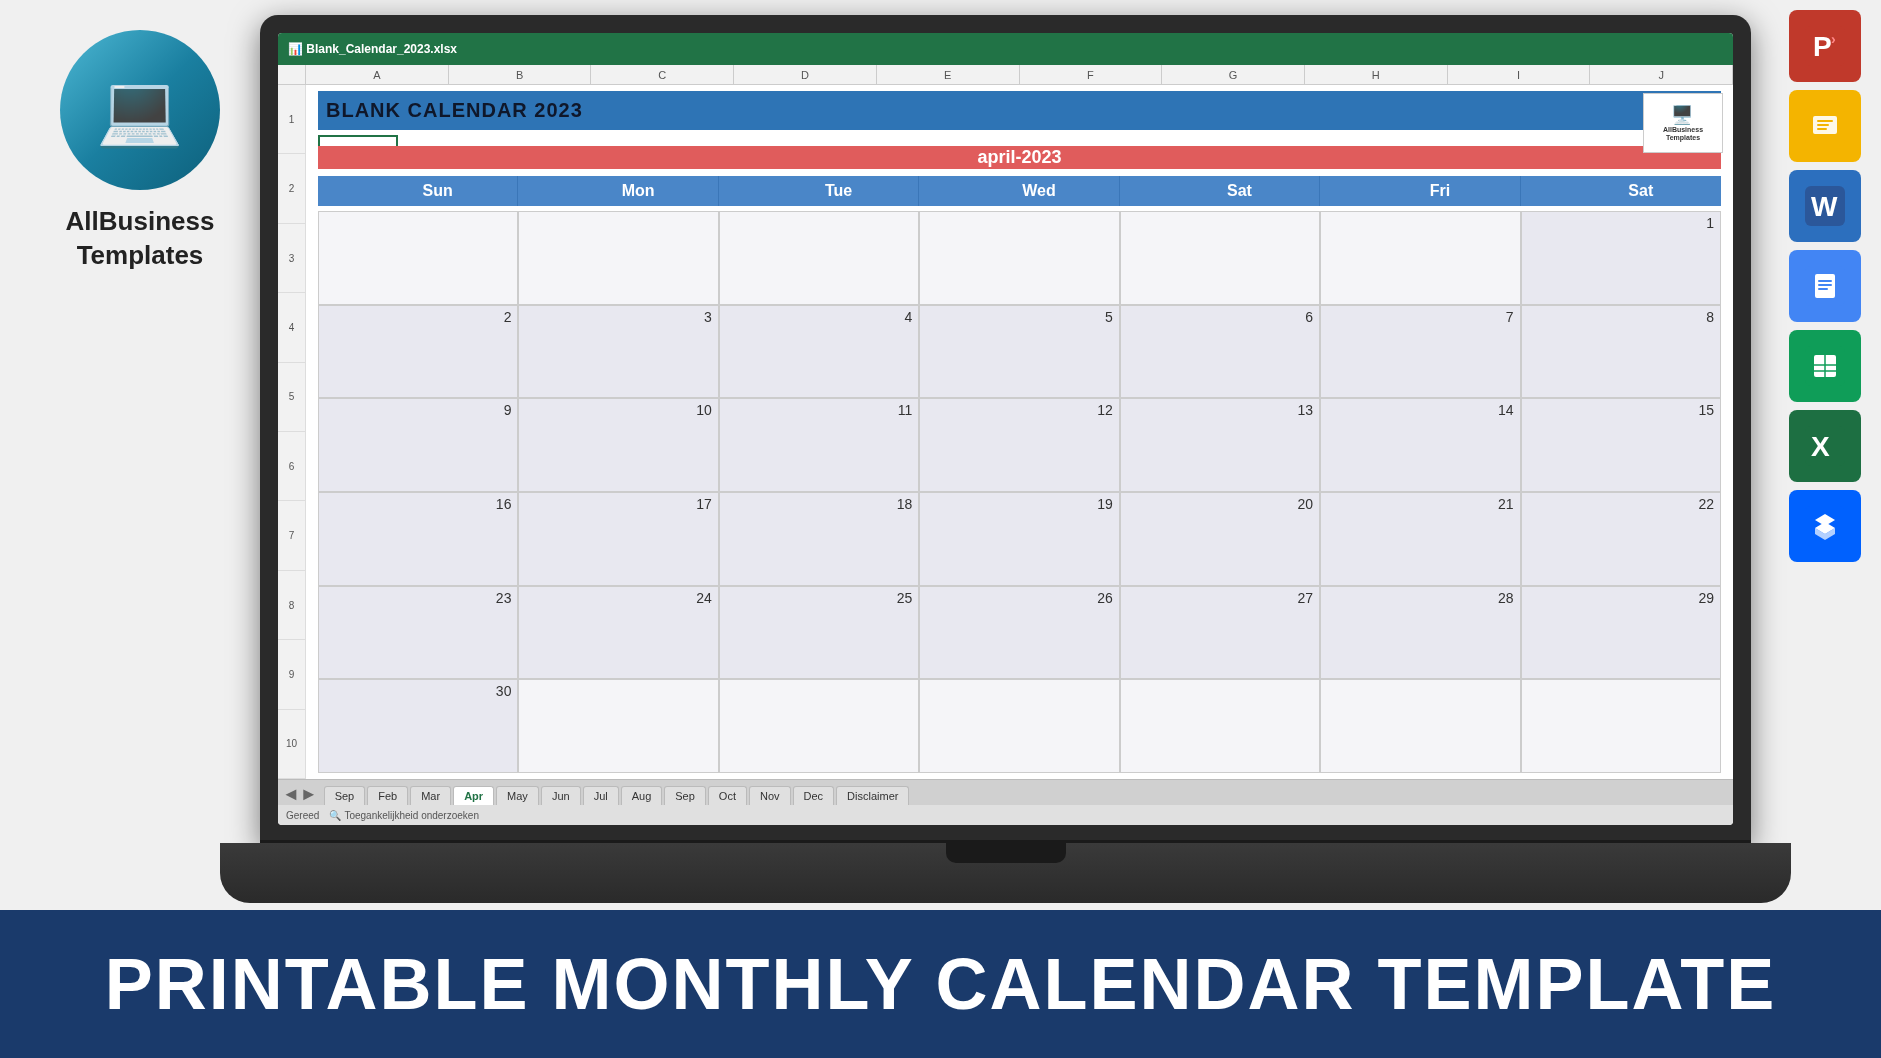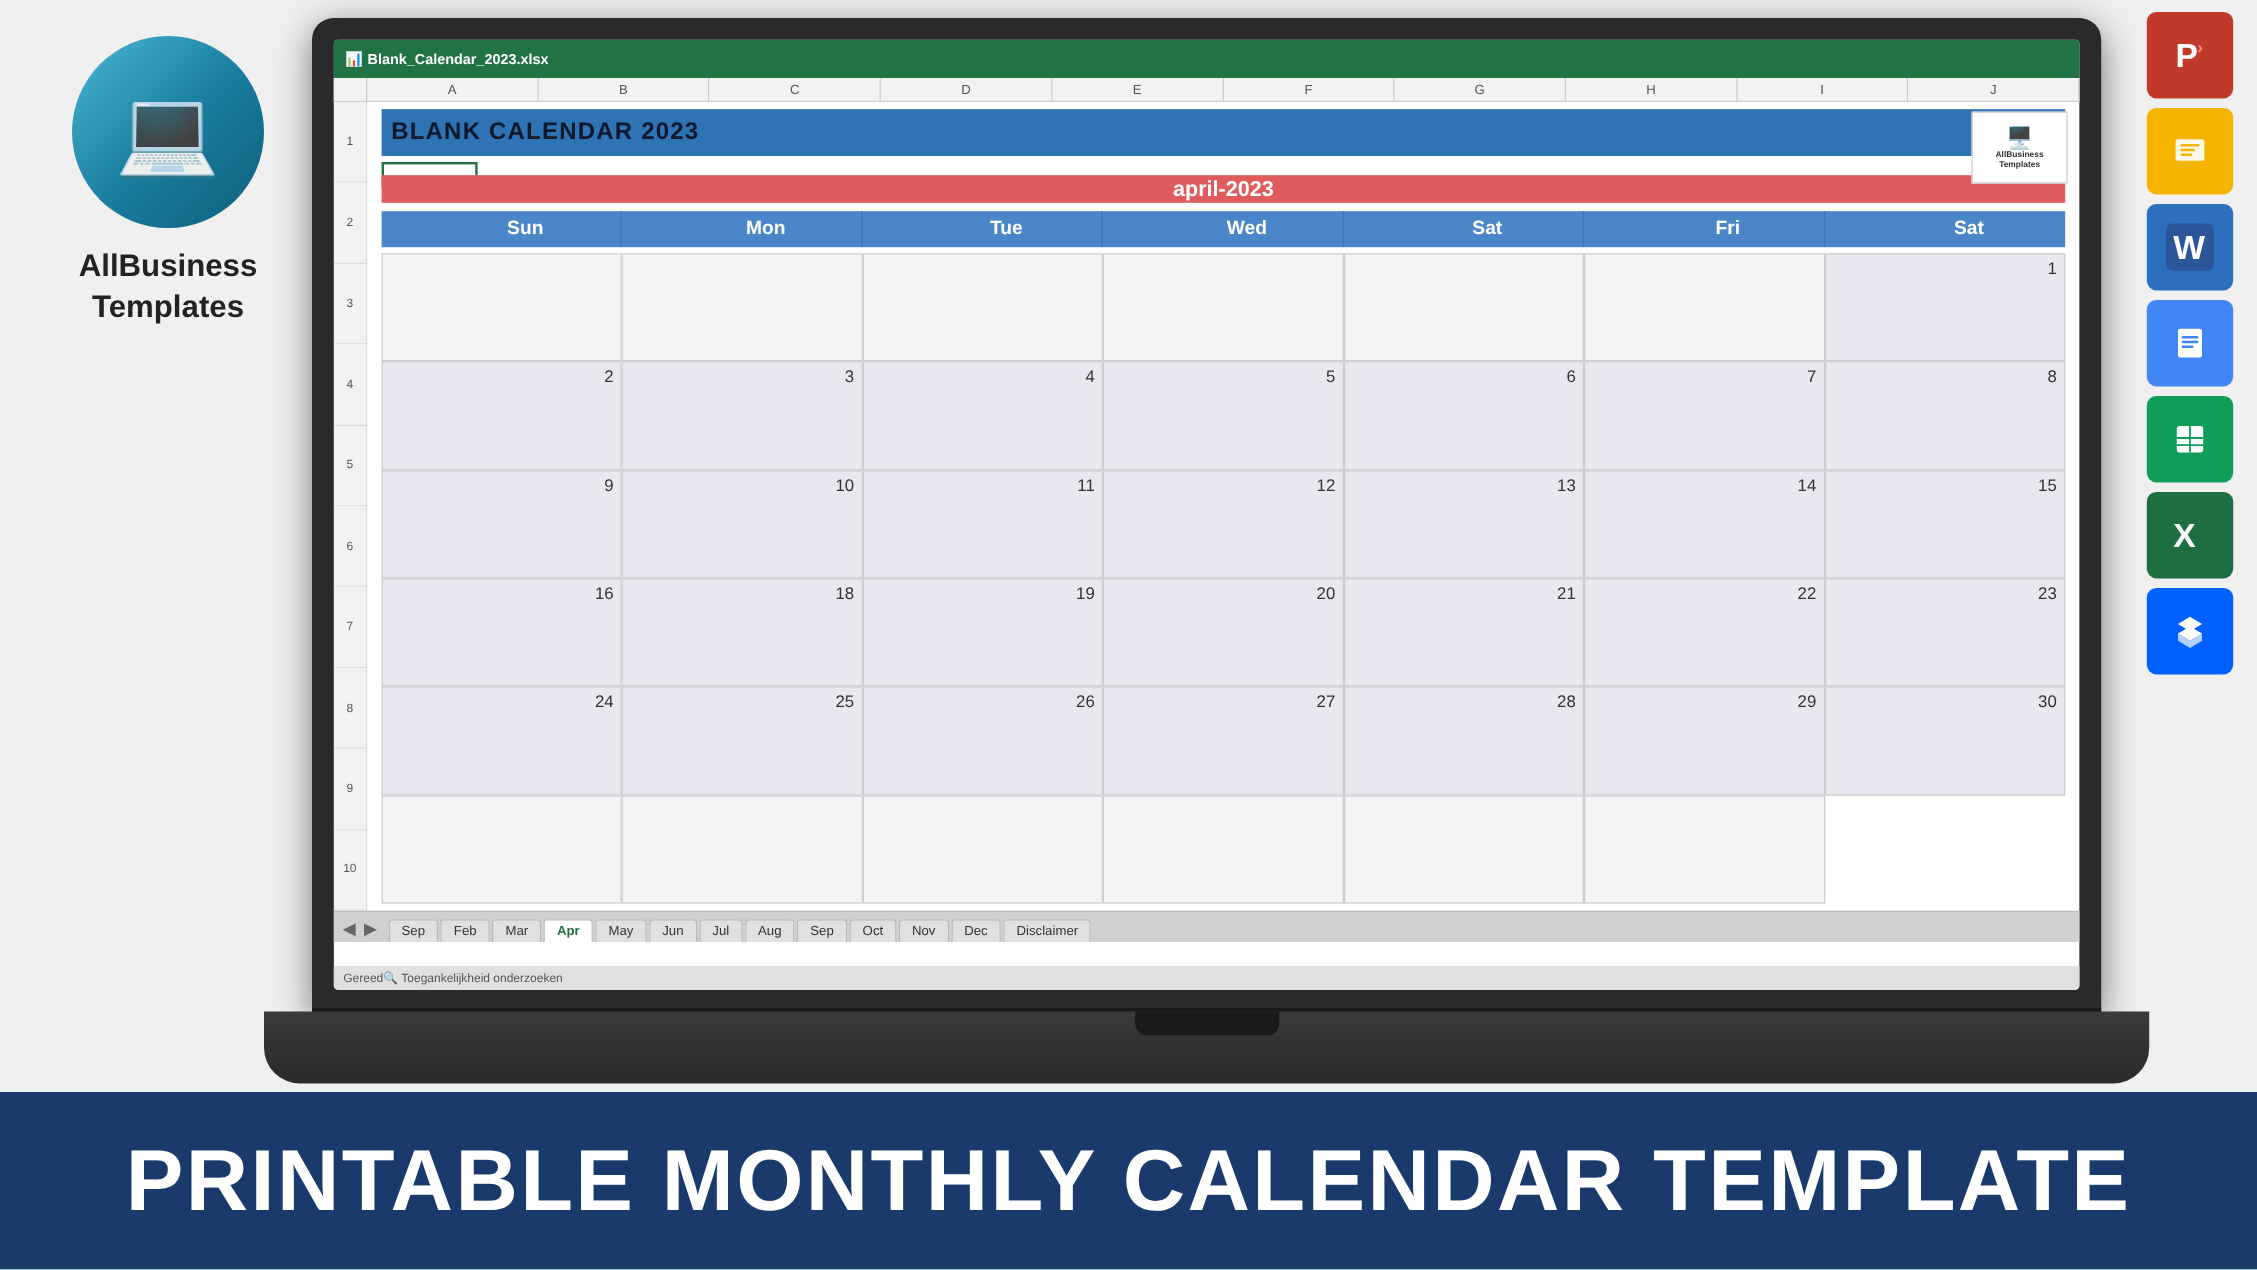--- a/index.html
+++ b/index.html
@@ -268,21 +268,21 @@
       font-weight: 700;
     }
     .excel-status-bar {
       height: 20px;
       background: #e0e0e0;
       display: flex;
       align-items: center;
       padding: 0 8px;
       font-size: 10px;
       color: #555;
-      margin-top: 20px;
+      gap: 10px;
     }
 
     
     .row-numbers {
       width: 28px;
       min-width: 28px;
       display: flex;
       flex-direction: column;
     }
     .row-num {
@@ -486,20 +486,23 @@
                 </div>
               <div class="cal-cell">
                   <span class="cal-cell-num">14</span>
                 </div>
               <div class="cal-cell">
                   <span class="cal-cell-num">15</span>
                 </div>
 
               <div class="cal-cell">
                   <span class="cal-cell-num">16</span>
+                </div>
+              <div class="cal-cell">
+                  <span class="cal-cell-num">17</span>
                 </div>
               <div class="cal-cell">
                   <span class="cal-cell-num">18</span>
                 </div>
               <div class="cal-cell">
                   <span class="cal-cell-num">19</span>
                 </div>
               <div class="cal-cell">
                   <span class="cal-cell-num">20</span>
                 </div>

